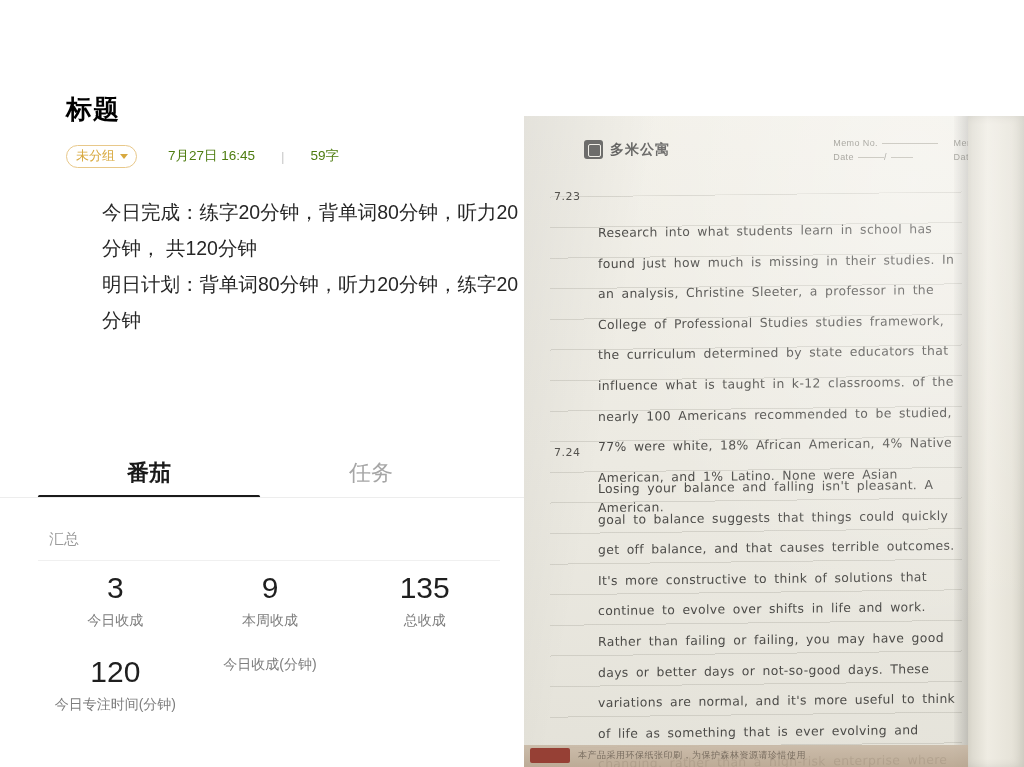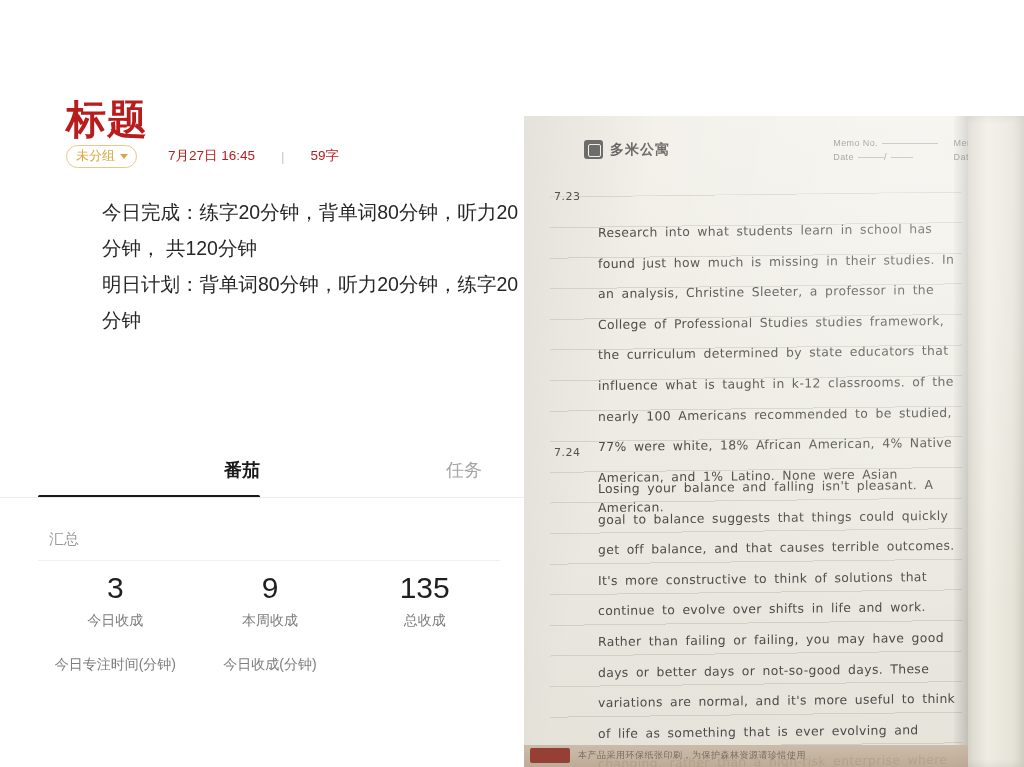--- a/index.html
+++ b/index.html
@@ -19,23 +19,23 @@
   .left-pane {
     position: absolute;
     left: 0; top: 0;
     width: 524px; height: 767px;
     background: #ffffff;
   }
 
   .note-title {
     position: absolute;
     left: 66px; top: 92px;
-    font-size: 40px;
+    font-size: 26px;
     font-weight: bold;
-    color: #b91c1c;
+    color: #000000;
     letter-spacing: 1px;
   }
 
   .meta-row {
     position: absolute;
     left: 66px; top: 144px;
     display: flex;
     align-items: center;
     height: 24px;
     gap: 17px;
@@ -56,21 +56,21 @@
   }
   .chev {
     width: 0; height: 0;
     border-left: 4.5px solid transparent;
     border-right: 4.5px solid transparent;
     border-top: 5px solid #d8a93f;
     margin-top: 2px;
   }
   .meta-text {
     font-size: 13.5px;
-    color: #b91c1c;
+    color: #4d7c0f;
     margin-left: 14px;
     white-space: nowrap;
   }
   .meta-sep {
     font-size: 13.5px;
     color: #cacaca;
     margin: 0 9px;
   }
 
   .note-body {
@@ -87,22 +87,22 @@
   
   .tabs {
     position: absolute;
     left: 38px; top: 446px;
     width: 444px;
     height: 52px;
     display: flex;
   }
   .tab {
     flex: 1;
-    text-align: right;
-    font-size: 18px;
+    text-align: center;
+    font-size: 22px;
     color: #a6a6a6;
     padding-top: 12px;
     position: relative;
     cursor: pointer;
   }
   .tab.active { color: #1a1a1a; font-weight: bold; }
   .tab.active::after {
     content: "";
     position: absolute;
     left: 0; right: 0; bottom: 0;
@@ -342,20 +342,21 @@
       </div>
       <div class="stat-cell">
         <div class="stat-value">9</div>
         <div class="stat-caption">本周收成</div>
       </div>
       <div class="stat-cell">
         <div class="stat-value">135</div>
         <div class="stat-caption">总收成</div>
       </div>
       <div class="stat-cell">
+        <div class="stat-value">120</div>
         <div class="stat-caption">今日专注时间(分钟)</div>
       </div>
       <div class="stat-cell">
         <div class="stat-caption">今日收成(分钟)</div>
       </div>
     </div>
   </div>
 
   <div class="right-pane">
     <div class="photo">

